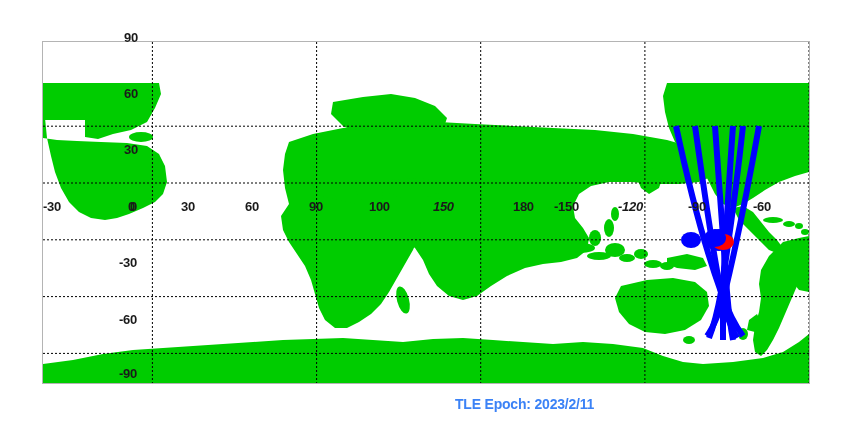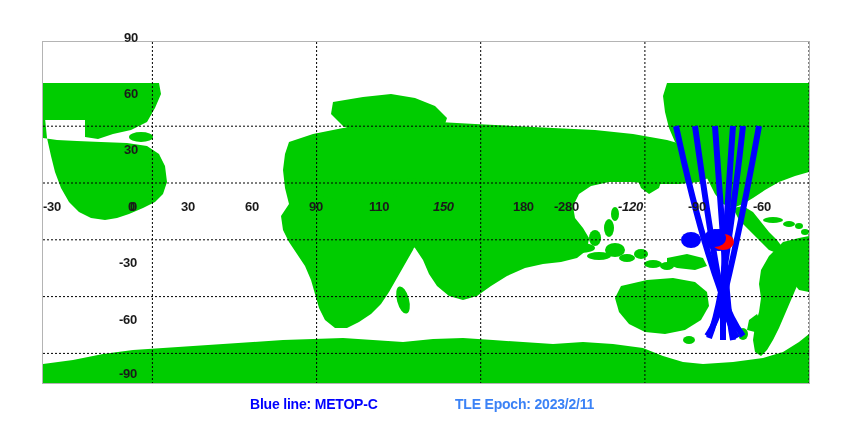--- a/index.html
+++ b/index.html
@@ -222,26 +222,25 @@
   <div class="axis-label" style="left:130px; top:199px;">0</div>
   <div class="axis-label" style="left:119px; top:255px;">-30</div>
   <div class="axis-label" style="left:119px; top:312px;">-60</div>
   <div class="axis-label" style="left:119px; top:366px;">-90</div>
 
   <div class="axis-label" style="left:43px;  top:199px;">-30</div>
   <div class="axis-label" style="left:128px; top:199px;">0</div>
   <div class="axis-label" style="left:181px; top:199px;">30</div>
   <div class="axis-label" style="left:245px; top:199px;">60</div>
   <div class="axis-label" style="left:309px; top:199px;">90</div>
-  <div class="axis-label" style="left:369px; top:199px;">110</div>
+  <div class="axis-label" style="left:369px; top:199px;">100</div>
   <div class="axis-label" style="left:433px; top:199px;font-style:italic;">150</div>
   <div class="axis-label" style="left:513px; top:199px;">180</div>
-  <div class="axis-label" style="left:554px; top:199px;">-280</div>
+  <div class="axis-label" style="left:554px; top:199px;">-150</div>
   <div class="axis-label" style="left:618px; top:199px;font-style:italic;">-120</div>
   <div class="axis-label" style="left:688px; top:199px;">-90</div>
   <div class="axis-label" style="left:753px; top:199px;">-60</div>
 
   <div id="legend">
-    <span class="legend-entry" id="legend-blue">Blue line: METOP-C</span>
     <span class="legend-entry" id="legend-epoch">TLE Epoch: 2023/2/11</span>
   </div>
 
 </div>
 
 </body></html>

